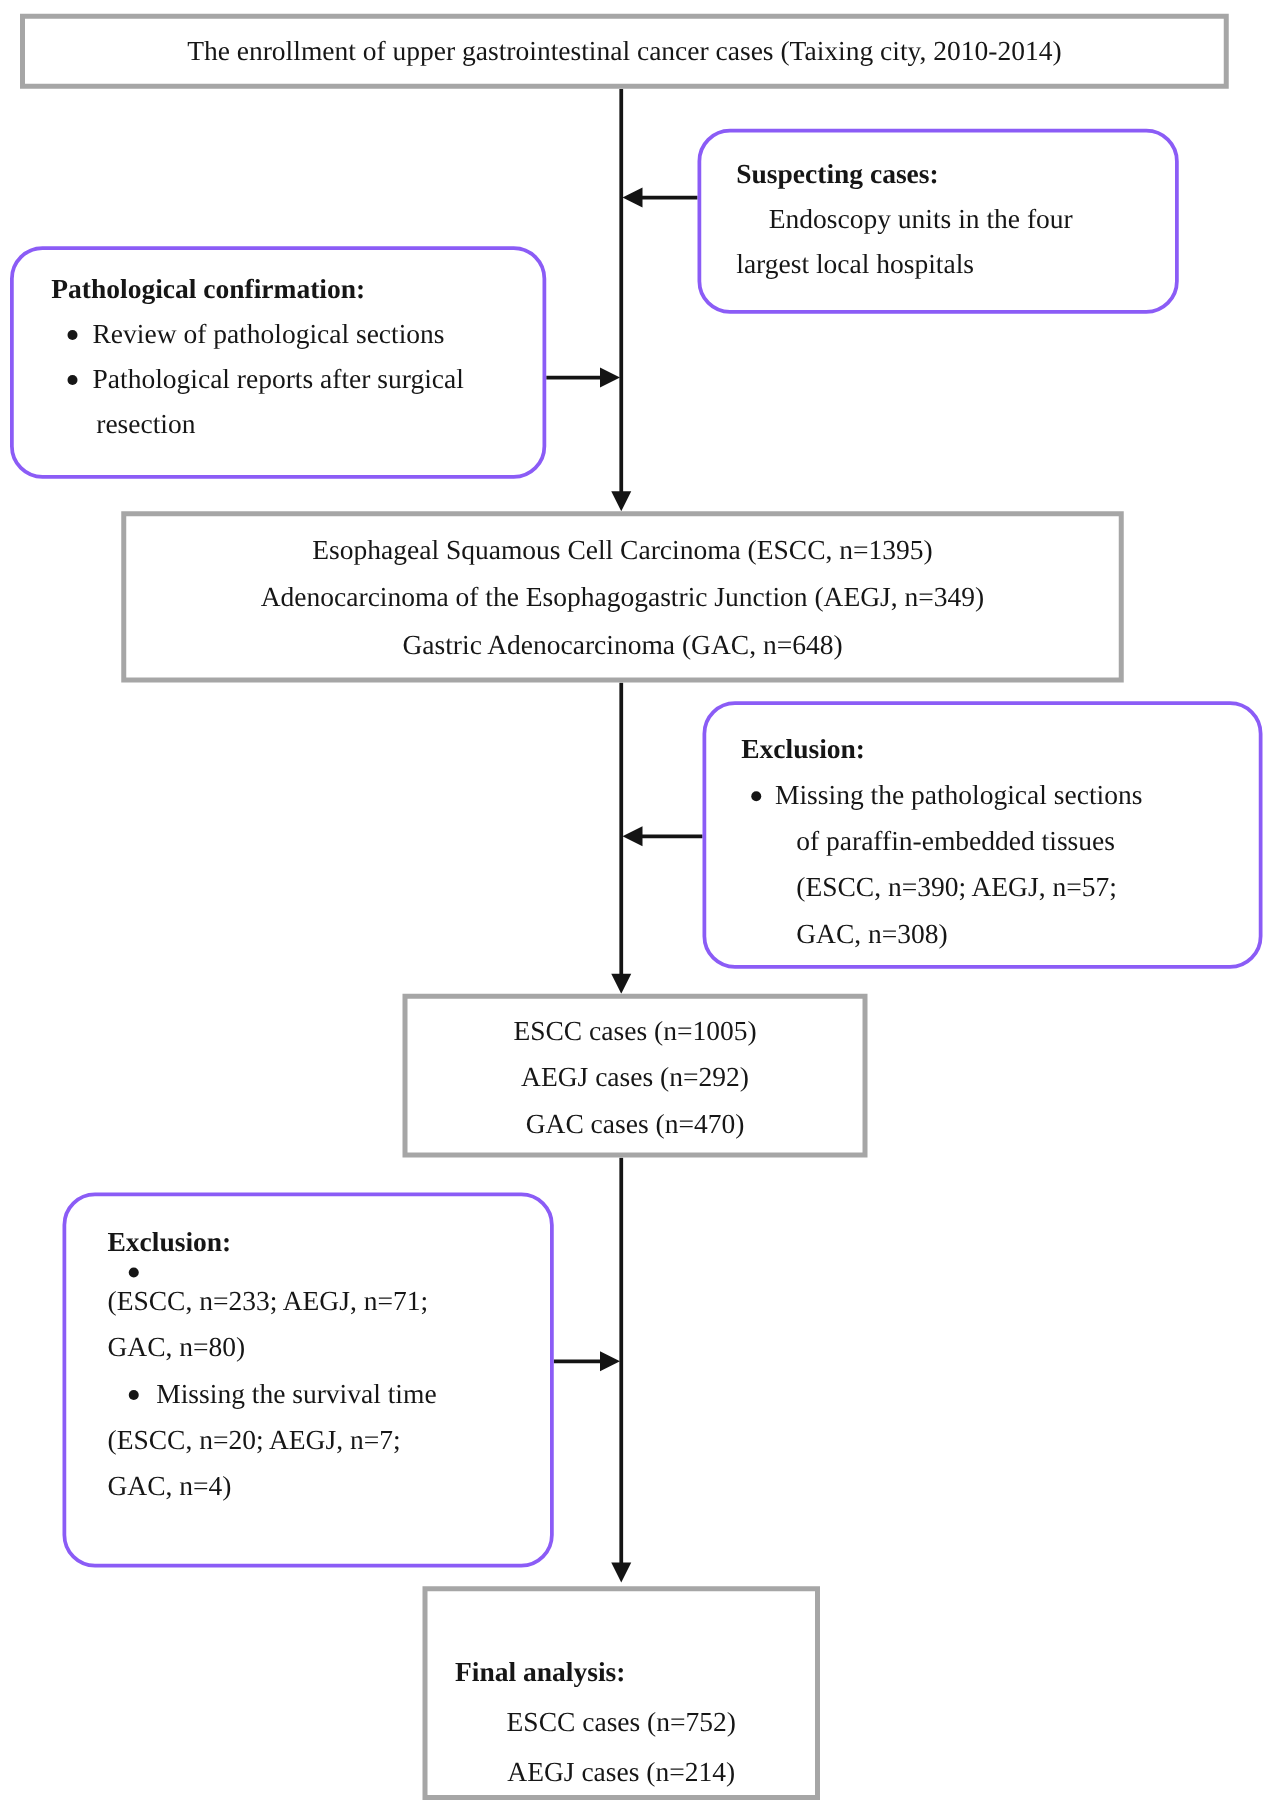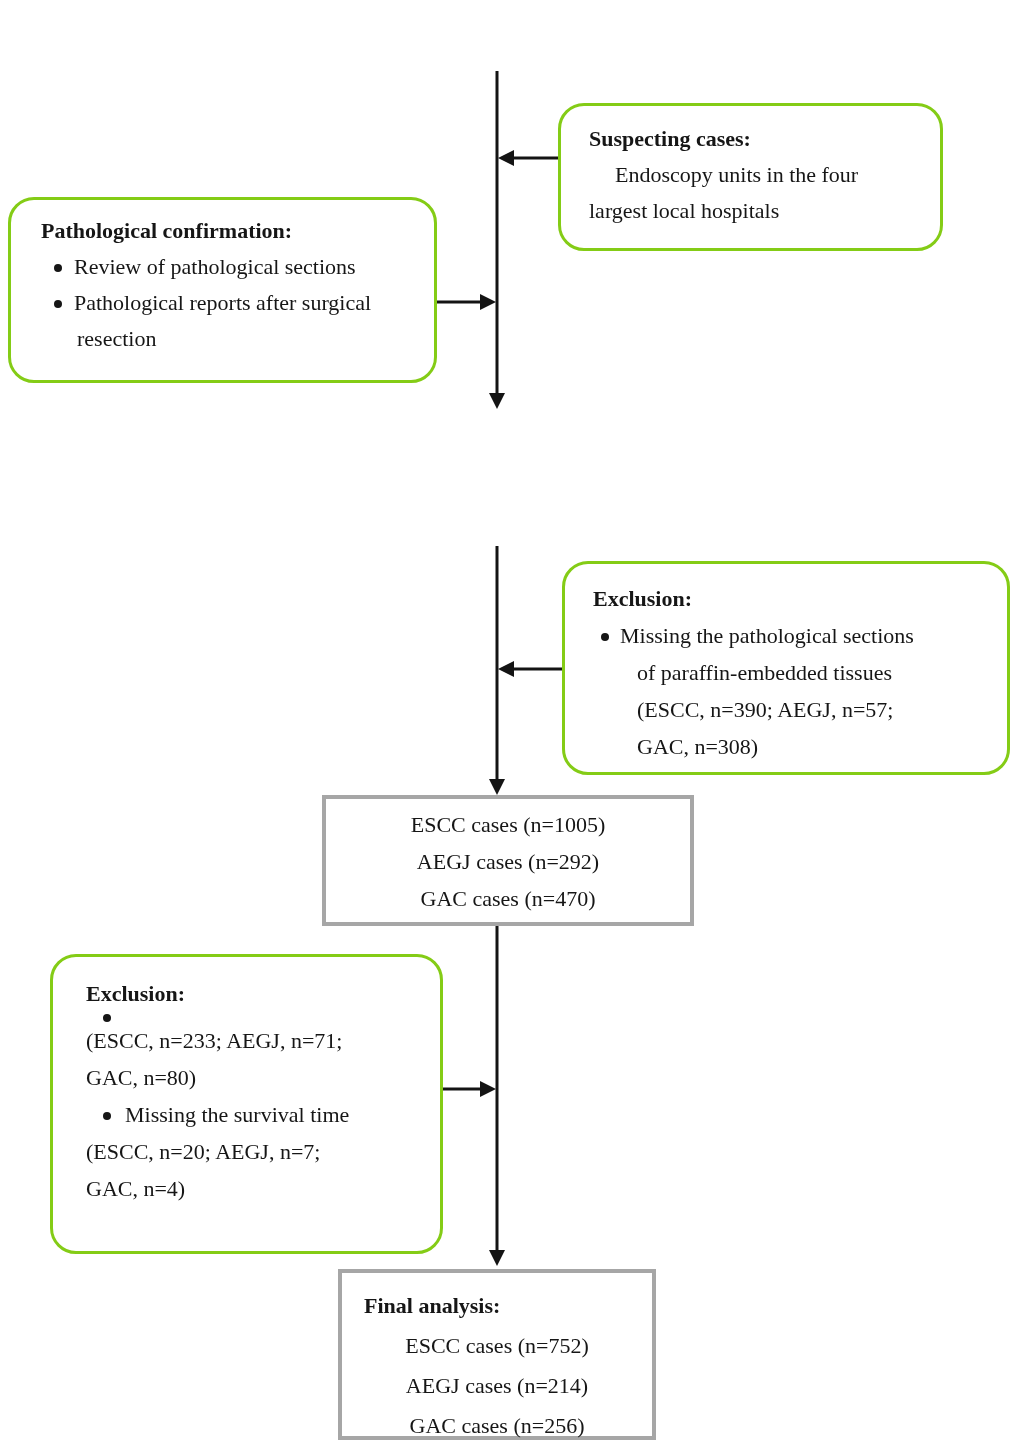--- a/index.html
+++ b/index.html
@@ -23,21 +23,21 @@
   .connectors line { stroke: #141414; stroke-width: 3; }
   .connectors polygon { fill: #141414; }
 
   .box {
     position: absolute;
     background: #ffffff;
     font-size: 22px;
     line-height: 36px;
   }
   .rect  { border: 4px solid #a6a6a6; }
-  .round { border: 3px solid #84cc16; border-radius: 26px; }
+  .round { border: 3px solid #8b5cf6; border-radius: 26px; }
 
   .centered { text-align: center; }
   .vcenter  { display: flex; align-items: center; justify-content: center; }
   .bold     { font-weight: bold; }
 
   .bullet-row { display: flex; align-items: flex-end; }
   .bullet-icon {
     width: 8px; height: 8px;
     border-radius: 50%;
     background: #161616;
@@ -76,21 +76,21 @@
 
   
   .box-exclusion2 { left: 50px; top: 954px; width: 393px; height: 300px;
                     padding: 18px 12px 0 33px; line-height: 37px; }
   .box-exclusion2 .bullet-icon { margin-left: 17px; margin-right: 14px; }
   .box-exclusion2 .cont { padding-left: 0; }
 
   
   .box-final { left: 338px; top: 1269px; width: 318px; height: 171px;
                padding: 13px 10px 0 10px; line-height: 40px; }
-  .box-final .title { margin-left: 12px; }
+  .box-final .title { margin-left: 12px; margin-top: 32px; }
 </style>
 </head>
 <body>
 
 <div class="canvas">
 
   <svg class="connectors" viewBox="0 0 1020 1449" xmlns="http://www.w3.org/2000/svg">
 
     <line x1="497" y1="71" x2="497" y2="394"></line>
     <polygon points="497,409 489,393 505,393"></polygon>
@@ -107,40 +107,48 @@
     <line x1="437" y1="302" x2="483" y2="302"></line>
     <polygon points="496,302 480,294 480,310"></polygon>
 
     <line x1="562" y1="669" x2="511" y2="669"></line>
     <polygon points="498,669 514,661 514,677"></polygon>
 
     <line x1="443" y1="1089" x2="483" y2="1089"></line>
     <polygon points="496,1089 480,1081 480,1097"></polygon>
   </svg>
 
+  <div class="box rect vcenter box-enrollment">
+    <div class="centered">The enrollment of upper gastrointestinal cancer cases (Taixing city, 2010-2014)</div>
+  </div>
 
   <div class="box round box-suspecting">
     <div class="bold">Suspecting cases:</div>
     <div class="indent-first">Endoscopy units in the four</div>
     <div>largest local hospitals</div>
   </div>
 
   <div class="box round box-pathological">
     <div class="bold">Pathological confirmation:</div>
     <div class="bullet-row">
       <span class="bullet-icon"></span>
       <span>Review of pathological sections</span>
     </div>
     <div class="bullet-row">
       <span class="bullet-icon"></span>
       <span>Pathological reports after surgical</span>
     </div>
     <div class="cont">resection</div>
   </div>
 
+  <div class="box rect centered box-diagnoses">
+    <div>Esophageal Squamous Cell Carcinoma (ESCC, n=1395)</div>
+    <div>Adenocarcinoma of the Esophagogastric Junction (AEGJ, n=349)</div>
+    <div>Gastric Adenocarcinoma (GAC, n=648)</div>
+  </div>
 
   <div class="box round box-exclusion1">
     <div class="bold">Exclusion:</div>
     <div class="bullet-row">
       <span class="bullet-icon"></span>
       <span>Missing the pathological sections</span>
     </div>
     <div class="cont">of paraffin-embedded tissues</div>
     <div class="cont">(ESCC, n=390; AEGJ, n=57;</div>
     <div class="cont">GAC, n=308)</div>

